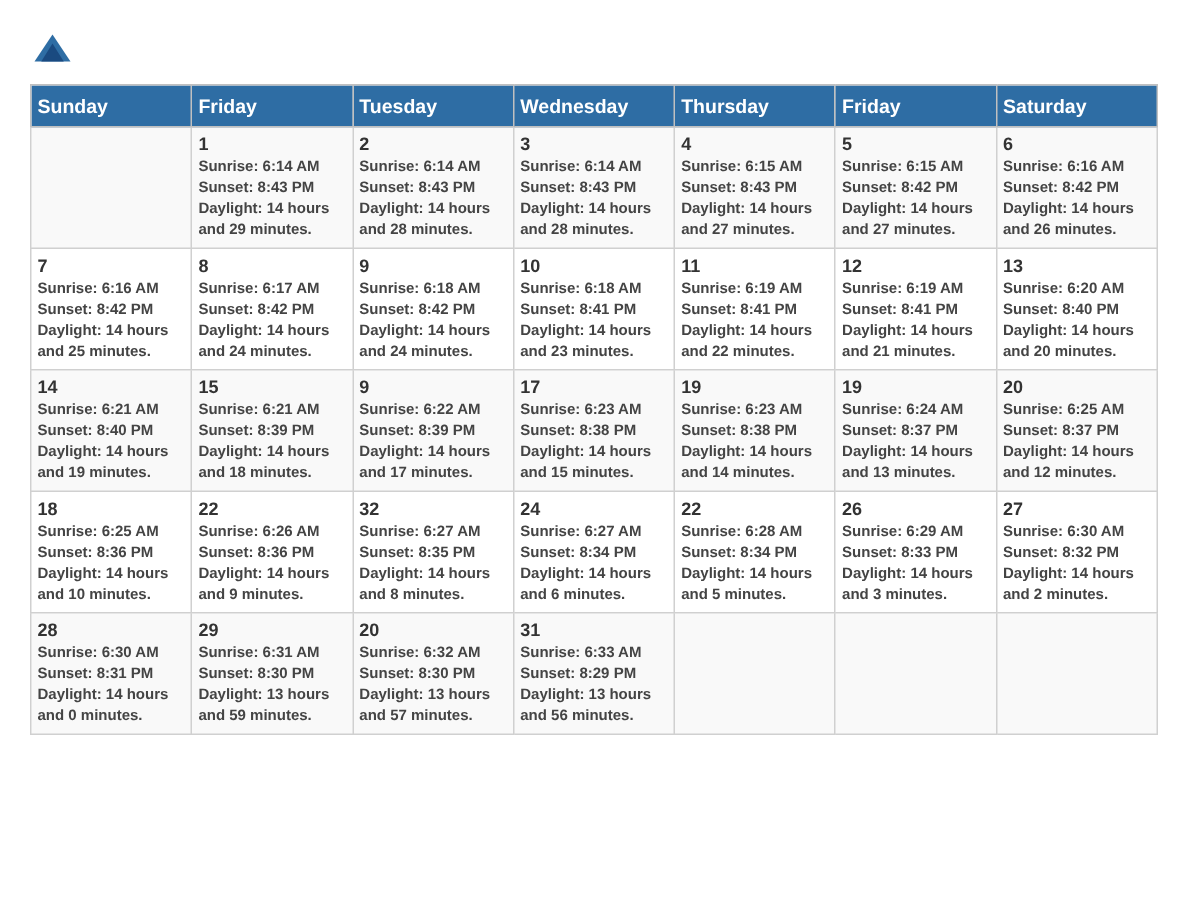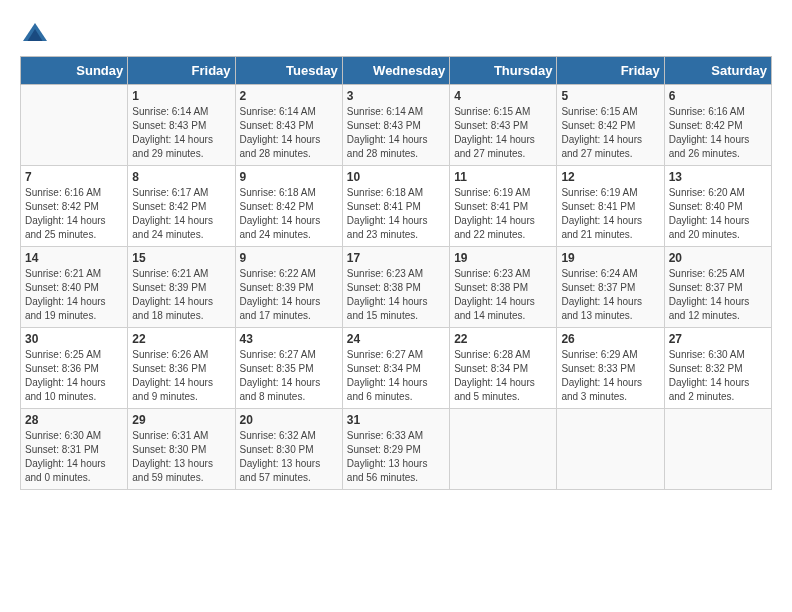--- a/index.html
+++ b/index.html
@@ -52,21 +52,21 @@
       width: 100%;
       border-collapse: collapse;
       table-layout: fixed;
     }
     thead tr th {
       background-color: #2e6da4;
       color: #fff;
       font-size: 13px;
       font-weight: bold;
       padding: 6px 4px;
-      text-align: right;
+      text-align: left;
       border: 1px solid #c0c0c0;
     }
     tbody tr td {
       vertical-align: top;
       padding: 4px 4px;
       font-size: 10.5px;
       color: #333;
       border: 1px solid #d0d0d0;
       min-height: 80px;
     }
@@ -79,20 +79,21 @@
     .day-num {
       font-weight: bold;
       font-size: 12px;
       display: block;
       margin-bottom: 2px;
     }
     .cell-info {
       font-size: 10px;
       color: #444;
       line-height: 1.4;
+      font-weight: bold;
     }
   </style>
 </head>
 <body>
 
 <div class="header-area">
   <div class="logo">
     <svg class="logo-icon" viewBox="0 0 40 40">
       <polygon points="20,4 36,28 4,28" fill="#2e6da4"></polygon>
       <polygon points="20,12 30,28 10,28" fill="#1a4a80"></polygon>
@@ -243,33 +244,33 @@
         </td>
         <td>
           <span class="day-num">20</span>
         <div class="cell-info">
           Sunrise: 6:25 AM<br>Sunset: 8:37 PM<br>Daylight: 14 hours and 12 minutes.
         </div>
         </td>
       </tr>
       <tr>
         <td>
-          <span class="day-num">30</span>
+          <span class="day-num">18</span>
         <div class="cell-info">
           Sunrise: 6:25 AM<br>Sunset: 8:36 PM<br>Daylight: 14 hours and 10 minutes.
         </div>
         </td>
         <td>
           <span class="day-num">22</span>
         <div class="cell-info">
           Sunrise: 6:26 AM<br>Sunset: 8:36 PM<br>Daylight: 14 hours and 9 minutes.
         </div>
         </td>
         <td>
-          <span class="day-num">43</span>
+          <span class="day-num">32</span>
         <div class="cell-info">
           Sunrise: 6:27 AM<br>Sunset: 8:35 PM<br>Daylight: 14 hours and 8 minutes.
         </div>
         </td>
         <td>
           <span class="day-num">24</span>
         <div class="cell-info">
           Sunrise: 6:27 AM<br>Sunset: 8:34 PM<br>Daylight: 14 hours and 6 minutes.
         </div>
         </td>

